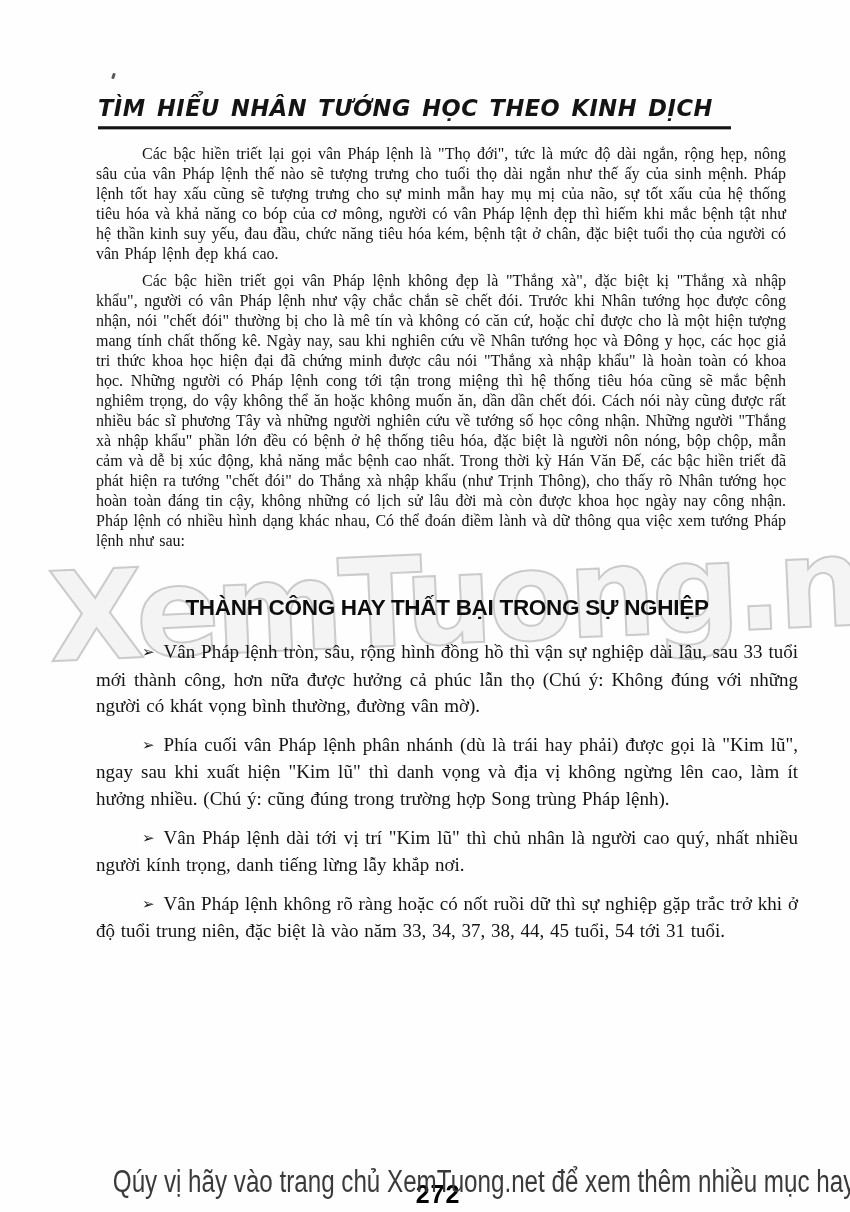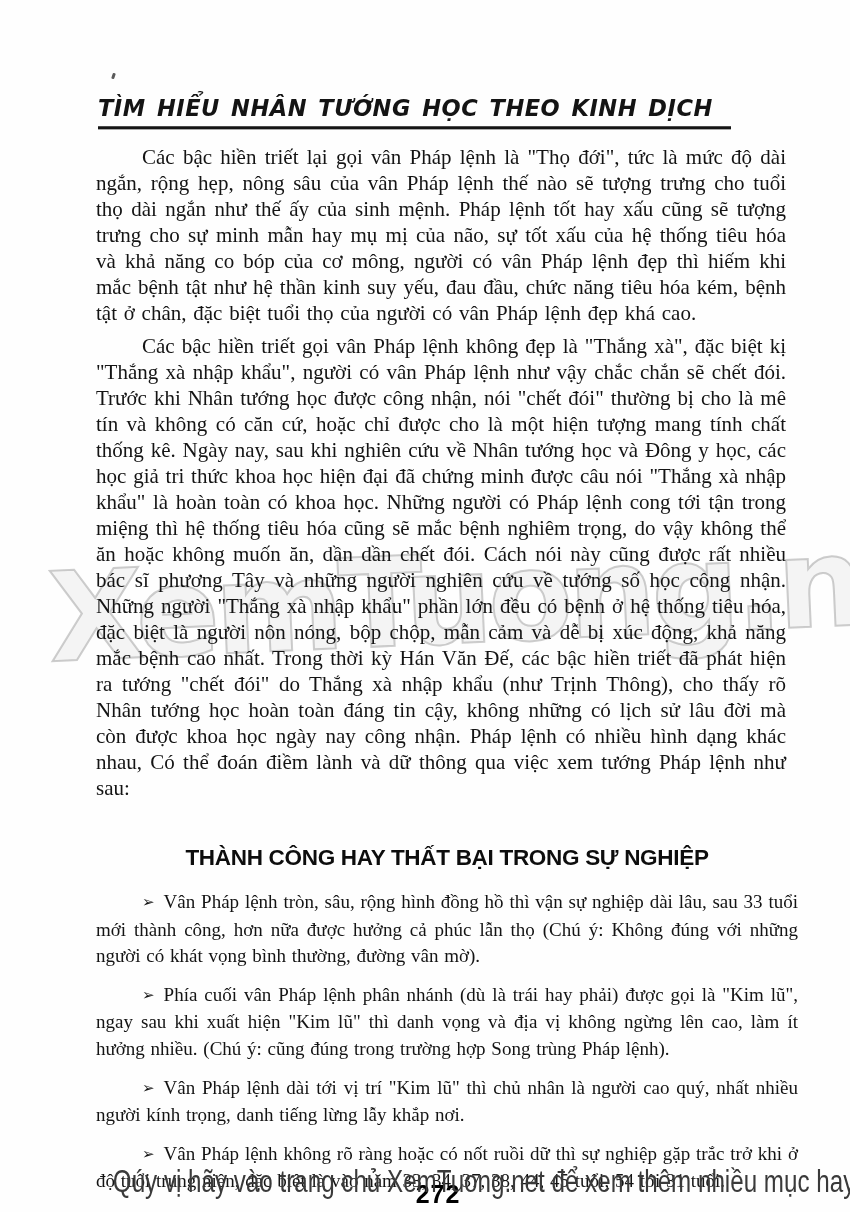--- a/index.html
+++ b/index.html
@@ -49,22 +49,22 @@
     font-size:22.5px;
     letter-spacing:0.5px;
     word-spacing:3px;
     border-bottom:3px solid #151515;
     white-space:nowrap;
     transform:scaleY(1.04);
     transform-origin:left top;
   }
   .body-par{
     margin:0 12px 7px 0;
-    font-size:21px;
-    line-height:26px;
+    font-size:16px;
+    line-height:20px;
     text-align:justify;
     text-indent:46px;
     word-spacing:1.5px;
   }
   .body-par.last{margin-bottom:40px;}
   .section-heading{
     margin:0 0 14px 0;
     text-align:center;
     font-family:"Liberation Sans", sans-serif;
     font-weight:bold;

